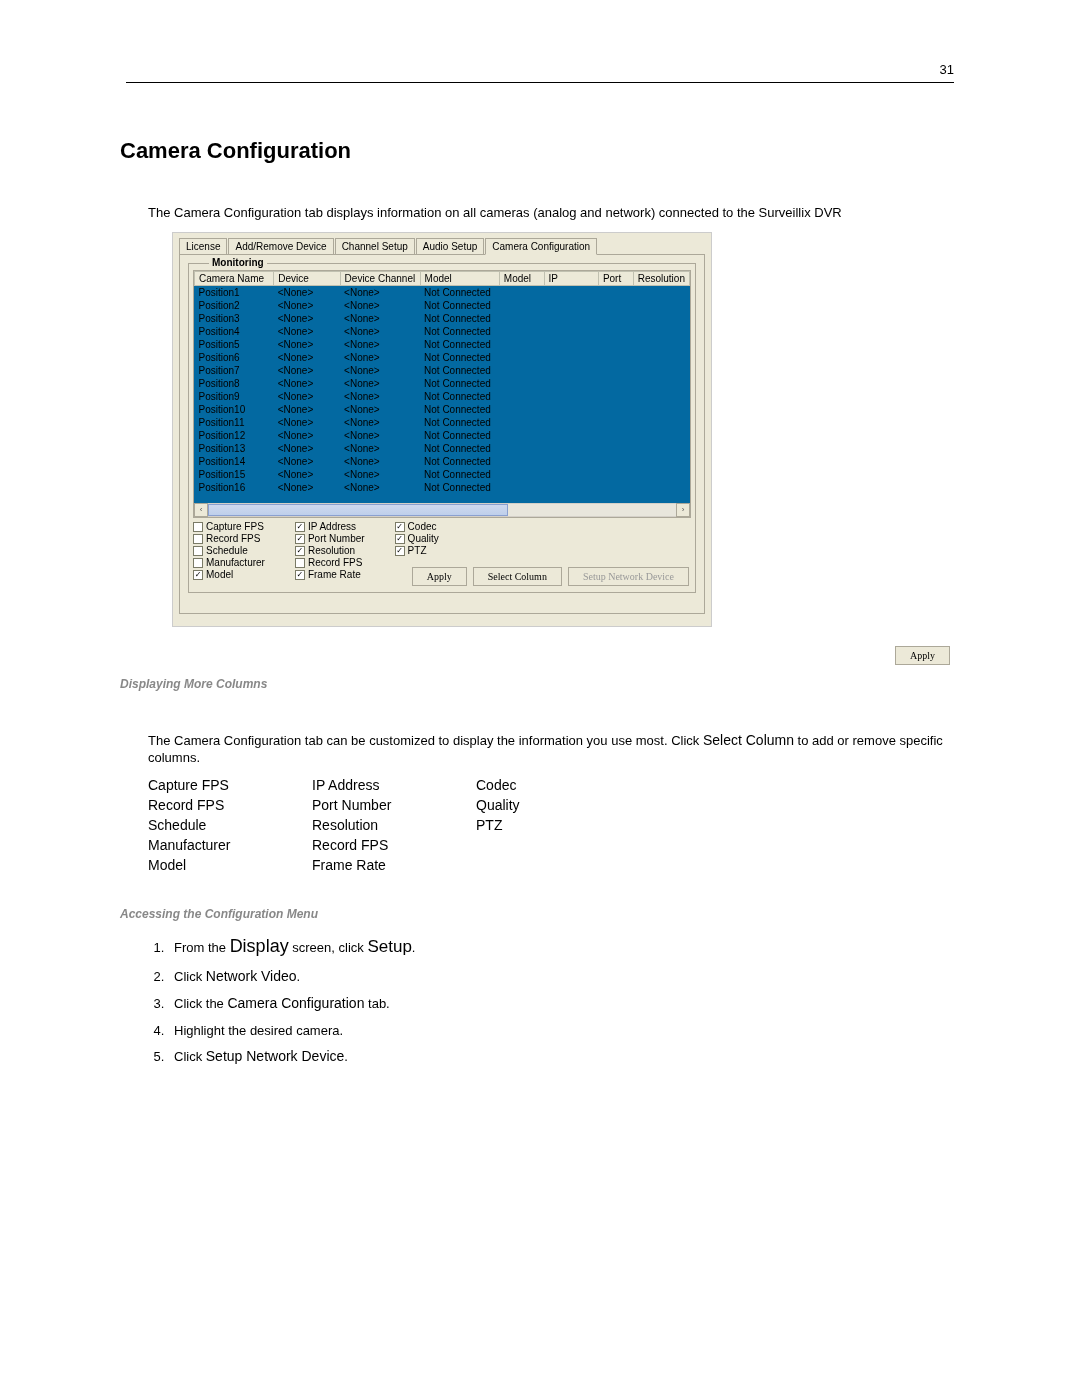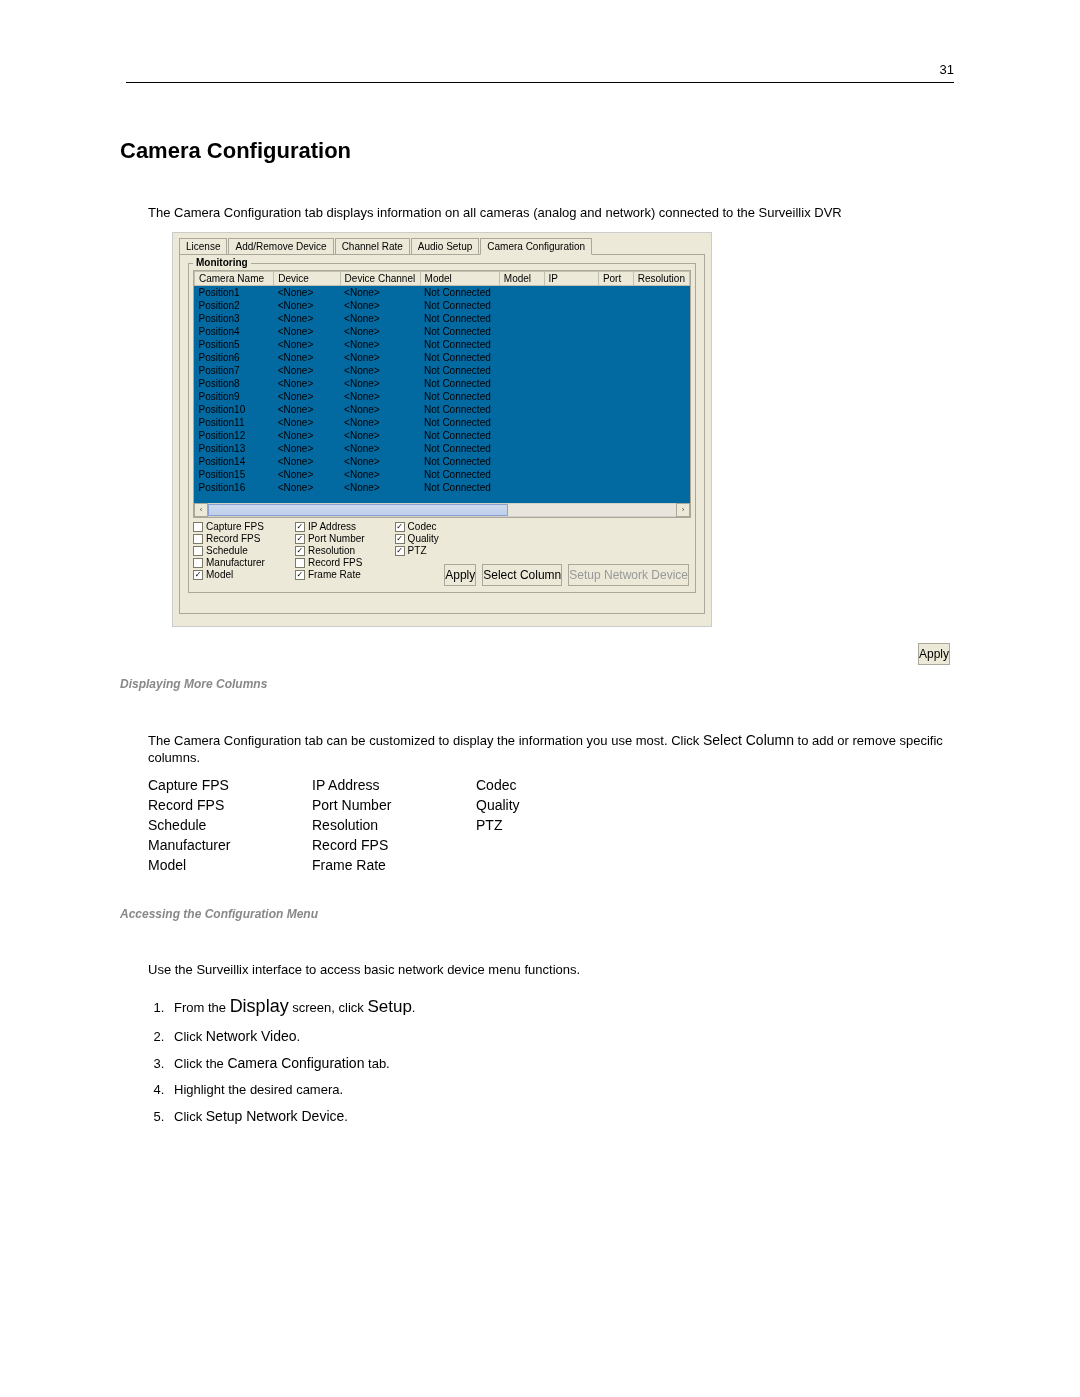--- a/index.html
+++ b/index.html
@@ -93,21 +93,21 @@
   .groupbox {
     border: 1px solid #aca899;
     margin: 2px;
     padding: 6px 4px 4px 4px;
     position: relative;
     height: 330px;
   }
   .group-label {
     position: absolute;
     top: -7px;
-    left: 4px;
+    left: 20px;
     background: #ece9d8;
     padding: 0 3px;
     font-weight: bold;
     font-size: 10px;
   }
   .tblwrap {
     background: #0369a1;
     border: 1px solid #aca899;
     height: 248px;
     overflow: hidden;
@@ -197,25 +197,25 @@
     line-height: 8px;
   }
   .btnrow {
     position: absolute;
     right: 6px;
     bottom: 6px;
     display: flex;
     gap: 6px;
   }
   .winbtn {
-    font-size: 12px;
-    padding: 3px 0;
+    font-size: 10px;
+    padding: 3px 14px;
     background: #ece9d8;
     border: 1px solid #aca899;
-    font-family: Liberation Sans, sans-serif;
+    font-family: Liberation Serif, serif;
   }
   .winbtn.disabled { color: #999; }
   .outer-apply {
     position: absolute;
     right: 10px;
     bottom: -38px;
   }
   .screenshot-wrap { position: relative; margin-bottom: 50px; }
 
   .colgrid {
@@ -242,21 +242,21 @@
 
 <div class="content">
   <h1 class="sec">Camera Configuration</h1>
   <p class="intro">The Camera Configuration tab displays information on all cameras (analog and network) connected to the Surveillix DVR</p>
 
   <div class="screenshot-wrap">
   <div class="screenshot">
     <div class="tabbar">
       <div class="tab">License</div>
       <div class="tab">Add/Remove Device</div>
-      <div class="tab">Channel Rate</div>
+      <div class="tab">Channel Setup</div>
       <div class="tab">Audio Setup</div>
       <div class="tab active">Camera Configuration</div>
     </div>
     <div class="tabpanel">
       <div class="groupbox">
         <span class="group-label">Monitoring</span>
         <div class="tblwrap">
           <table class="mon">
             <thead>
               <tr>
@@ -530,21 +530,20 @@
       <div>PTZ</div>
       <div>Manufacturer</div>
       <div>Record FPS</div>
       <div></div>
       <div>Model</div>
       <div>Frame Rate</div>
       <div></div>
     </div>
 
   <h2 class="sub">Accessing the Configuration Menu</h2>
-  <p class="intro">Use the Surveillix interface to access basic network device menu functions.</p>
   <ol class="steps" id="steps">
       <li><span>From the </span><span style="font-size: 18px;">Display</span><span> screen, click </span><span style="font-size: 17px;">Setup</span><span>.</span></li>
       <li><span>Click </span><span style="font-size: 14px;">Network Video</span><span></span><span style="font-size: 14px;"></span><span>.</span></li>
       <li><span>Click the </span><span style="font-size: 14px;">Camera Configuration</span><span> tab.</span><span style="font-size: 14px;"></span><span></span></li>
       <li><span>Highlight the desired camera.</span><span style="font-size: 14px;"></span><span></span><span style="font-size: 14px;"></span><span></span></li>
       <li><span>Click </span><span style="font-size: 14px;">Setup Network Device</span><span></span><span style="font-size: 14px;"></span><span>.</span></li>
     </ol>
 </div>
 
 </body></html>

